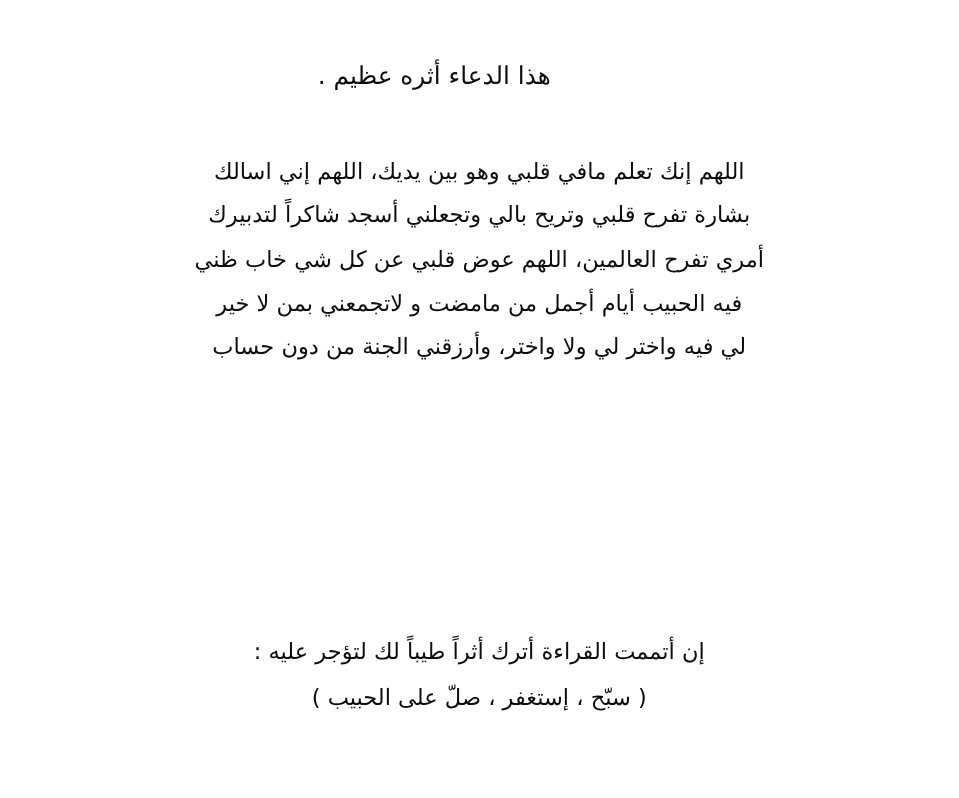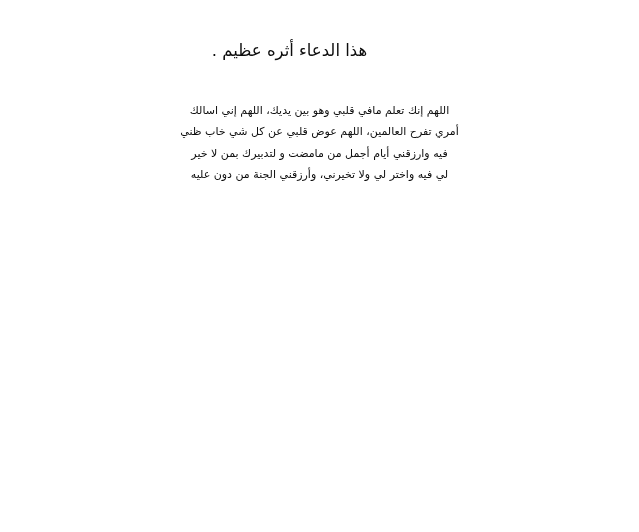--- a/index.html
+++ b/index.html
@@ -17,21 +17,21 @@
   .page {
     position: relative;
     width: 639px;
     height: 532px;
     box-sizing: border-box;
     padding: 0;
   }
   .block {
     direction: rtl;
     text-align: center;
-    font-size: 11px;
+    font-size: 15px;
     line-height: 1.95;
     color: #0d0d0d;
   }
   .intro-line {
     position: absolute;
     top: 36px;
     right: 0;
     left: 0;
     padding-right: 120px;
     padding-left: 60px;
@@ -69,19 +69,24 @@
 </style>
 </head>
 <body>
 
 <div class="page">
 
   <div class="intro-line block">هذا الدعاء أثره عظيم .</div>
 
   <div class="dua-body block">
     <p>اللهم إنك تعلم مافي قلبي وهو بين يديك، اللهم إني اسالك</p>
+    <p>بشارة تفرح قلبي وتريح بالي وتجعلني أسجد شاكراً لتدبيرك</p>
     <p>أمري تفرح العالمين، اللهم عوض قلبي عن كل شي خاب ظني</p>
-    <p>فيه وارزقني أيام أجمل من مامضت و لتدبيرك بمن لا خير</p>
-    <p>لي فيه واختر لي ولا تخيرني، وأرزقني الجنة من دون عليه</p>
+    <p>فيه الحبيب أيام أجمل من مامضت و لاتجمعني بمن لا خير</p>
+    <p>لي فيه واختر لي ولا واختر، وأرزقني الجنة من دون حساب</p>
   </div>
 
+  <div class="closing block">
+    <p>إن أتممت القراءة أترك أثراً طيباً لك لتؤجر عليه :</p>
+    <p class="last">( سبّح ، إستغفر ، صلّ على الحبيب )</p>
+  </div>
 
 </div>
 
 </body></html>

